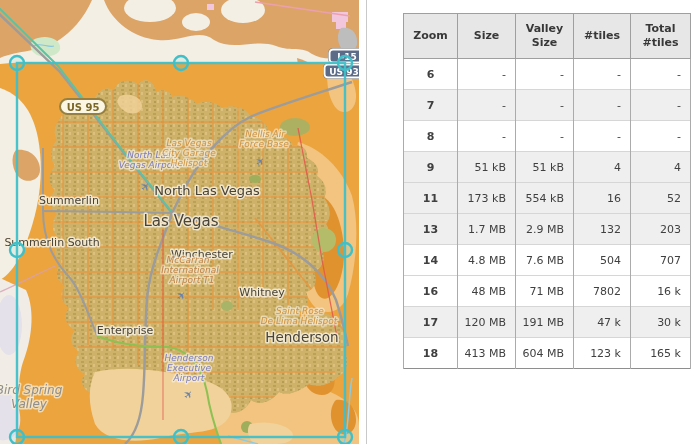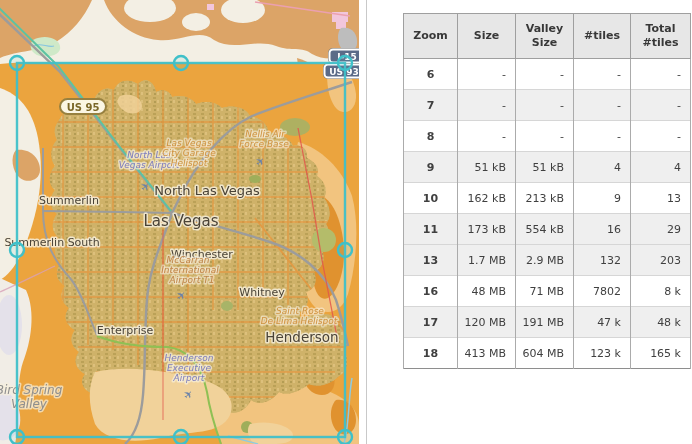--- a/index.html
+++ b/index.html
@@ -253,54 +253,54 @@
           <td class="c-num">-</td>
           <td class="c-num">-</td>
         </tr>
         <tr class="stripe">
           <td class="c-zoom">9</td>
           <td class="c-num">51 kB</td>
           <td class="c-num">51 kB</td>
           <td class="c-num">4</td>
           <td class="c-num">4</td>
         </tr>
-        <tr>
-          <td class="c-zoom">10</td>
-          <td class="c-num">162 kB</td>
-          <td class="c-num">213 kB</td>
-          <td class="c-num">9</td>
-          <td class="c-num">13</td>
-        </tr>
         <tr class="stripe">
           <td class="c-zoom">11</td>
           <td class="c-num">173 kB</td>
           <td class="c-num">554 kB</td>
           <td class="c-num">16</td>
-          <td class="c-num">29</td>
+          <td class="c-num">52</td>
         </tr>
         <tr class="stripe">
           <td class="c-zoom">13</td>
           <td class="c-num">1.7 MB</td>
           <td class="c-num">2.9 MB</td>
           <td class="c-num">132</td>
           <td class="c-num">203</td>
         </tr>
         <tr>
+          <td class="c-zoom">14</td>
+          <td class="c-num">4.8 MB</td>
+          <td class="c-num">7.6 MB</td>
+          <td class="c-num">504</td>
+          <td class="c-num">707</td>
+        </tr>
+        <tr>
           <td class="c-zoom">16</td>
           <td class="c-num">48 MB</td>
           <td class="c-num">71 MB</td>
           <td class="c-num">7802</td>
-          <td class="c-num">8 k</td>
+          <td class="c-num">16 k</td>
         </tr>
         <tr class="stripe">
           <td class="c-zoom">17</td>
           <td class="c-num">120 MB</td>
           <td class="c-num">191 MB</td>
           <td class="c-num">47 k</td>
-          <td class="c-num">48 k</td>
+          <td class="c-num">30 k</td>
         </tr>
         <tr>
           <td class="c-zoom">18</td>
           <td class="c-num">413 MB</td>
           <td class="c-num">604 MB</td>
           <td class="c-num">123 k</td>
           <td class="c-num">165 k</td>
         </tr>
       </tbody>
   </table>

